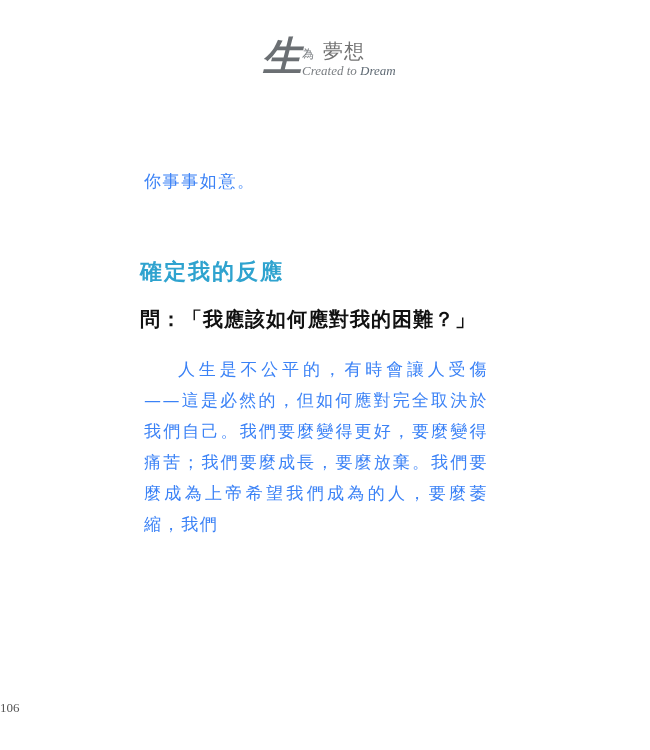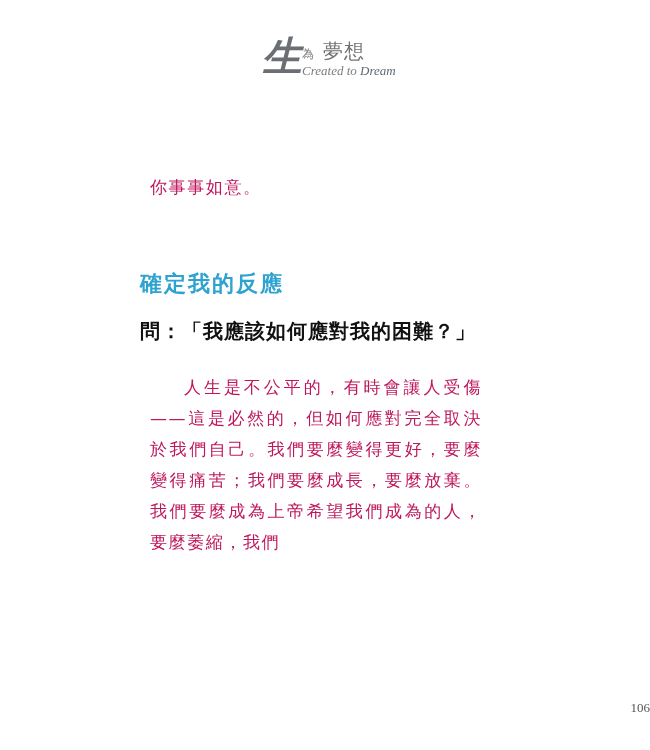--- a/index.html
+++ b/index.html
@@ -68,24 +68,24 @@
     }
     .content {
       position: absolute;
       left: 140px;
       top: 162px;
       width: 352px;
     }
     .para {
       font-size: 17px;
       line-height: 31px;
-      margin: 10px;
+      margin: 4px;
       text-align: justify;
       letter-spacing: 1.6px;
-      color: #be185d;
+      color: #3b82f6;
     }
     .para.indent {
       text-indent: 2em;
     }
     .gap1 {
       height: 21px;
     }
     .section-title {
       margin: 0;
       font-family: "DejaVu Serif", serif;
@@ -101,21 +101,21 @@
       font-weight: bold;
       color: #111111;
       line-height: 26px;
       letter-spacing: 1px;
     }
     .page-number {
       position: absolute;
       left: 0;
       width: 650px;
       top: 700px;
-      text-align: right;
+      text-align: left;
       font-family: "Liberation Serif", serif;
       font-size: 13px;
       color: #555555;
     }
   </style>
 </head>
 <body>
 
 <div class="header-logo">
   <span class="logo-glyph">生</span>

